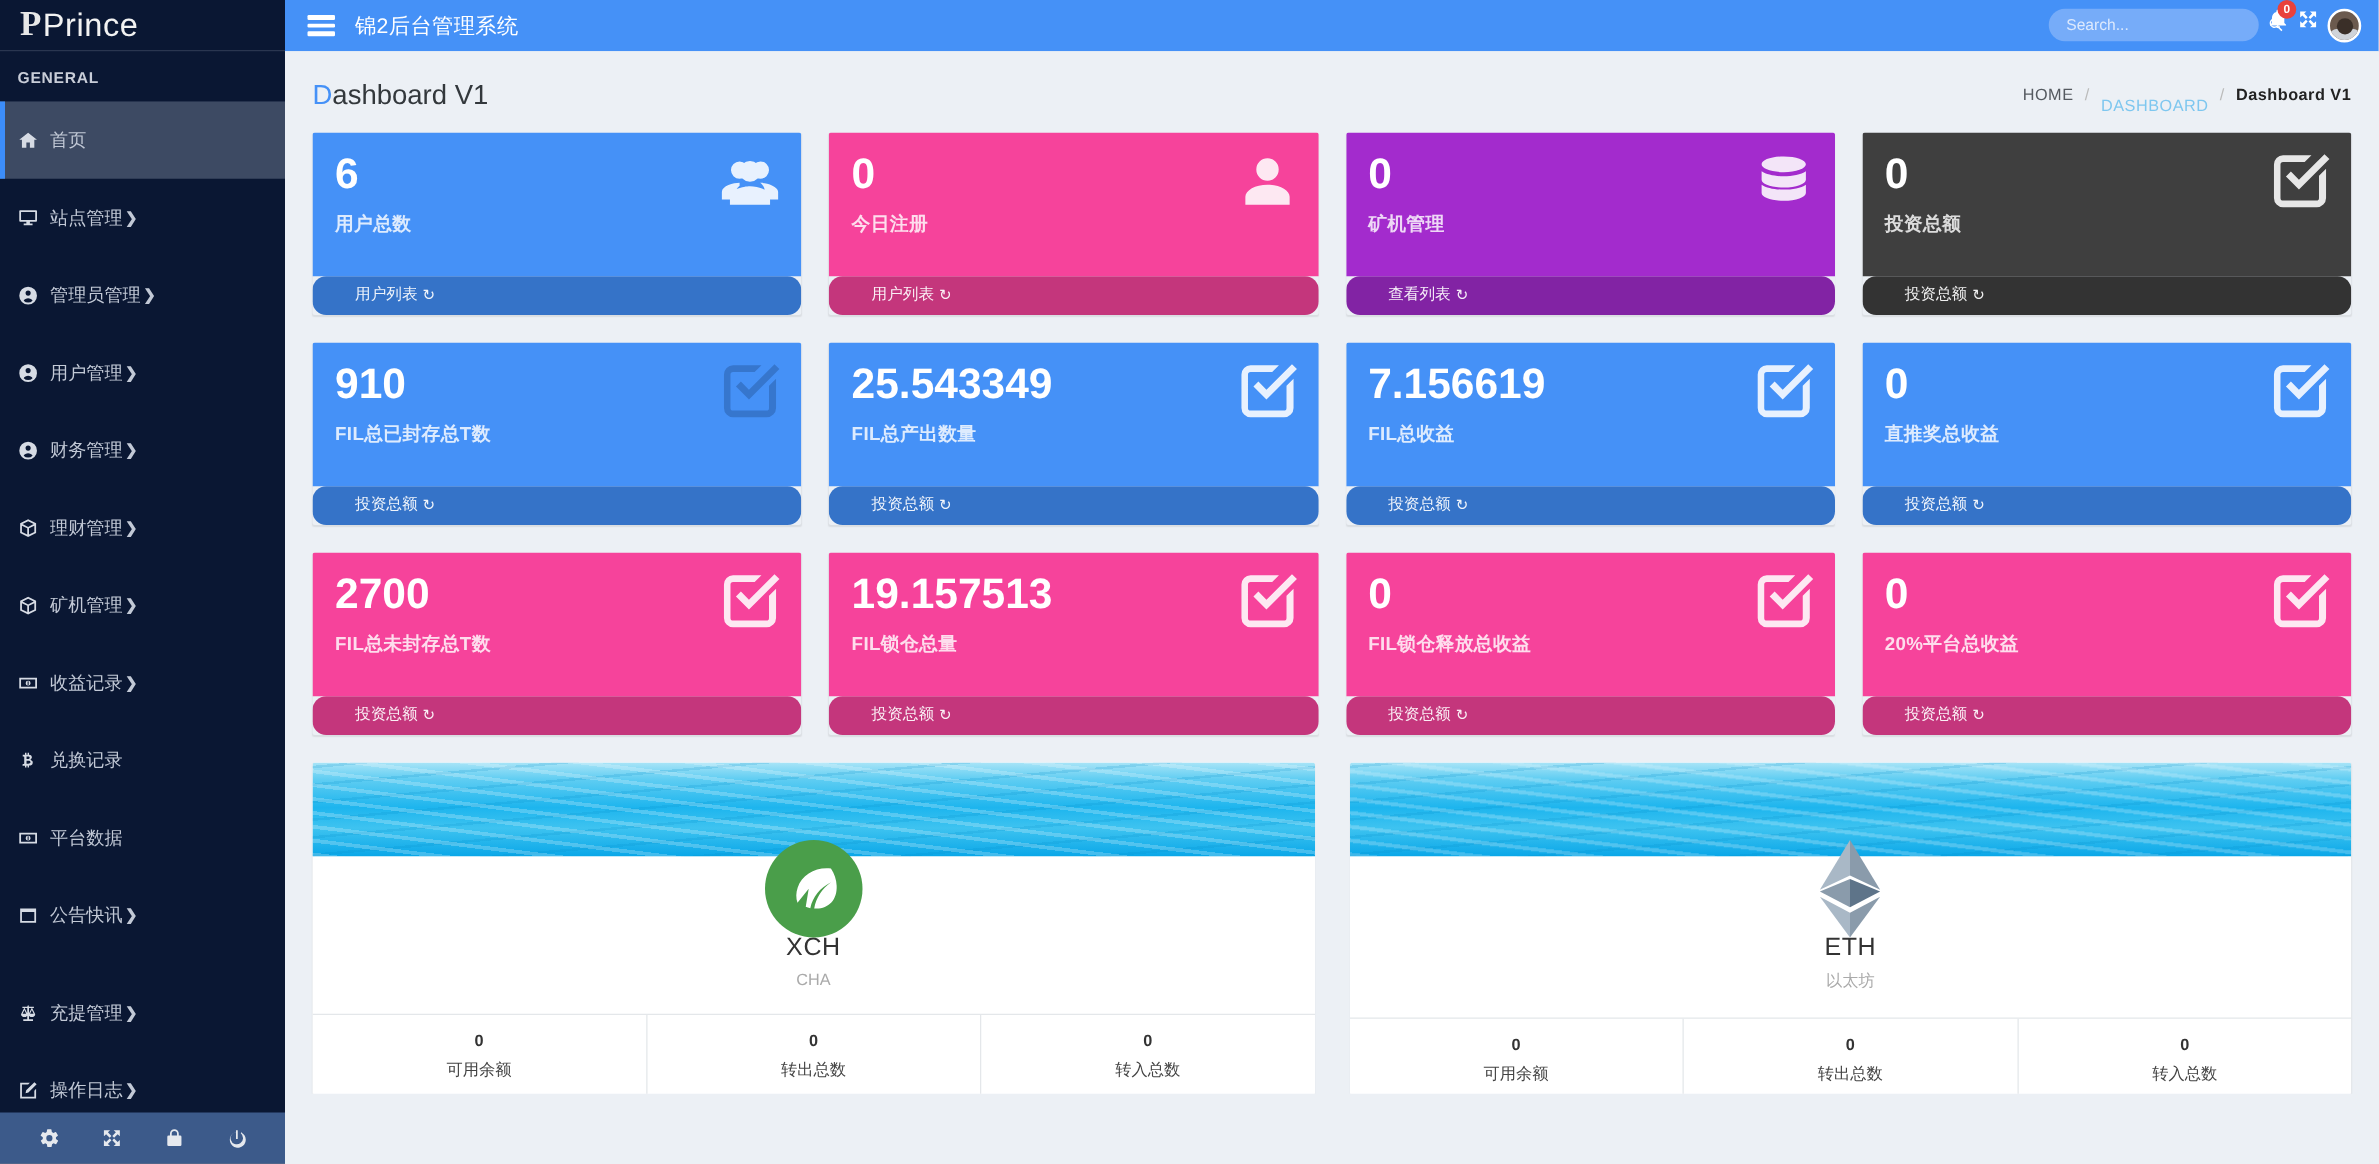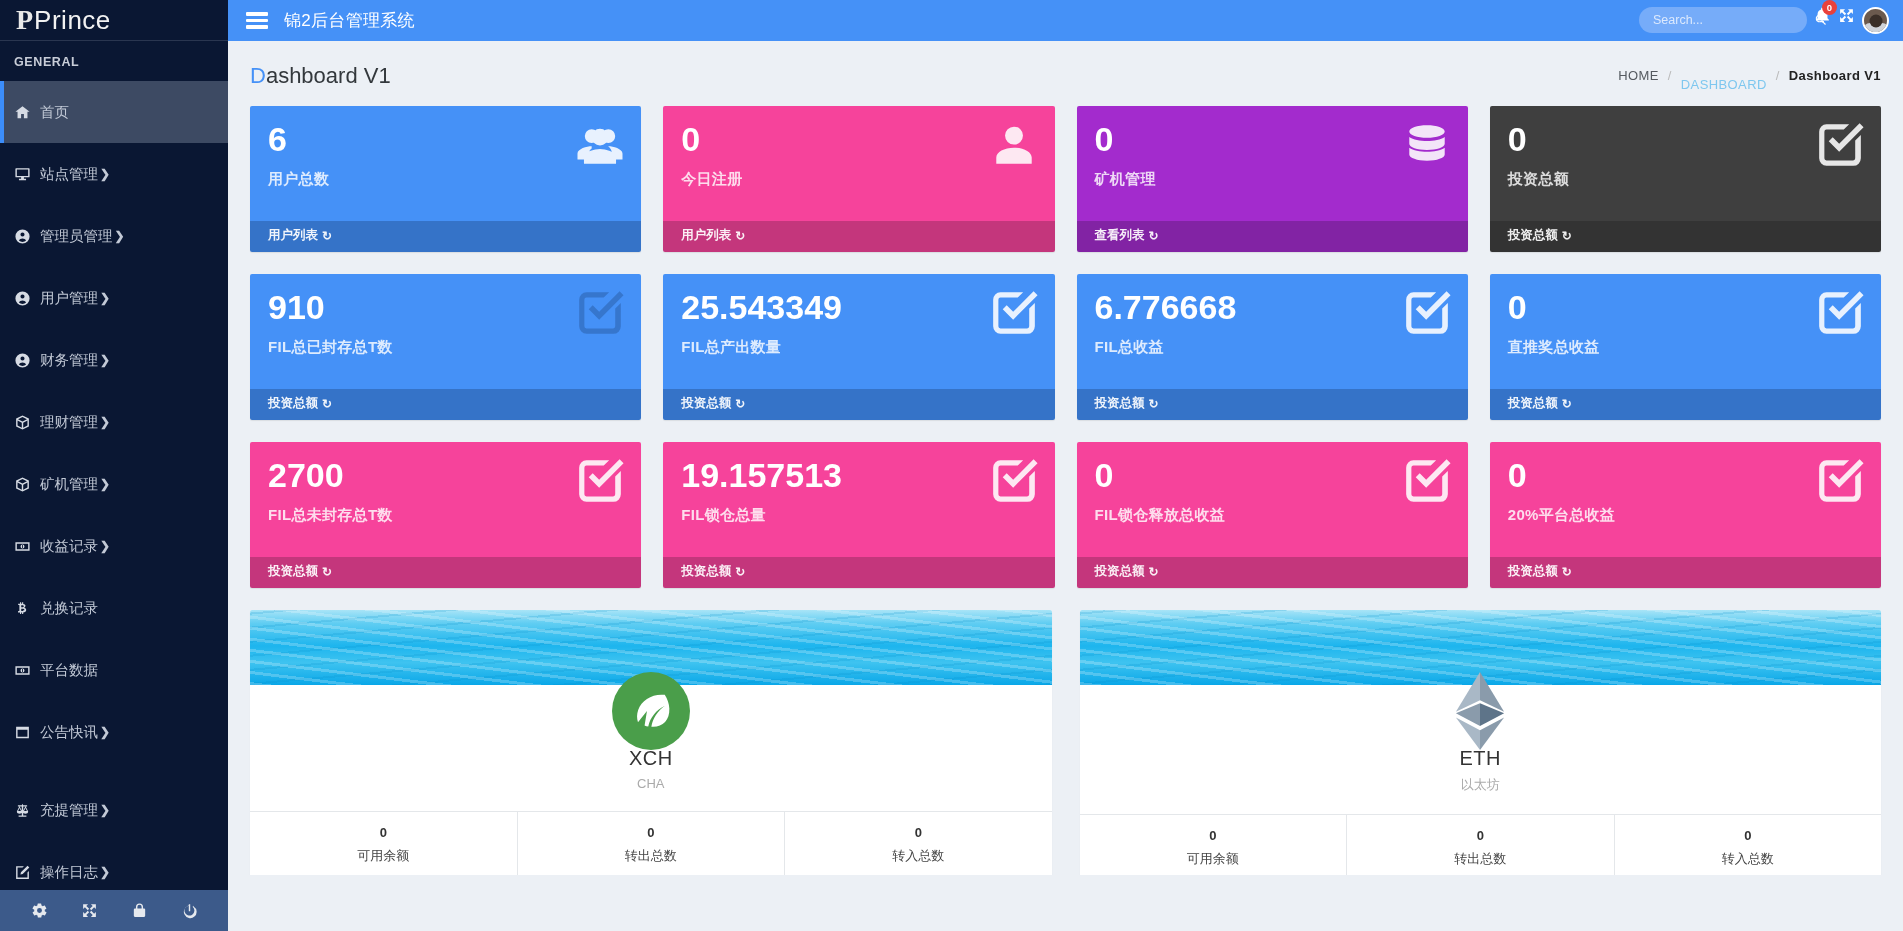--- a/index.html
+++ b/index.html
@@ -134,22 +134,22 @@
   }
   .stat-label {
     margin-top:12px; font-size:15px; color:rgba(255,255,255,.82);
     font-weight:bold; letter-spacing:.3px;
   }
   .stat-ico {
     position:absolute; right:16px; top:14px; opacity:.88;
   }
   .stat-ico svg { width:50px; height:50px; fill:#fff; display:block; }
   .stat-foot {
-    padding:6px 18px 8px 18px; font-size:12.5px; color:rgba(255,255,255,.92);
-    font-weight:bold; display:flex; align-items:center; gap:4px;
+    padding:6px 18px 8px 34px; font-size:12.5px; color:rgba(255,255,255,.92);
+    font-weight:normal; display:flex; align-items:center; gap:4px;border-radius:11px;
   }
   .stat-foot .fi { font-size:12px; }
 
   
   .c-blue   .stat-body{background:#4591f7;} .c-blue   .stat-foot{background:#3573c8;}
   .c-pink   .stat-body{background:#f6439b;} .c-pink   .stat-foot{background:#c4367c;}
   .c-purple .stat-body{background:#a32bcd;} .c-purple .stat-foot{background:#8223a4;}
   .c-dark   .stat-body{background:#3f3f3f;} .c-dark   .stat-foot{background:#333333;}
   .dim-ico svg { fill:#3573c8; opacity:1; }
 
@@ -508,21 +508,21 @@
               </svg>
             </div>
           </div>
           <div class="stat-foot">
             <span>投资总额</span>
             <span class="fi">↻</span>
           </div>
         </div>
         <div class="stat-card c-blue">
           <div class="stat-body">
-            <div class="stat-value">6.776668</div>
+            <div class="stat-value">7.156619</div>
             <div class="stat-label">FIL总收益</div>
             <div class="stat-ico">
               <svg viewBox="0 0 24 24">
                 <path d="M5.5 2h10.9l-2.6 2.6H5.5a1 1 0 00-1 1v12.8a1 1 0 001 1h12.8a1 1 0 001-1V9.9L22 7.2v11.2A3.6 3.6 0 0118.4 22H5.5A3.6 3.6 0 012 18.4V5.6A3.6 3.6 0 015.5 2zm15.9-.4l1.9 1.9-11.7 11.7-5-5L8.5 8.3l3.1 3.1L21.4 1.6z"></path>
               </svg>
             </div>
           </div>
           <div class="stat-foot">
             <span>投资总额</span>
             <span class="fi">↻</span>

